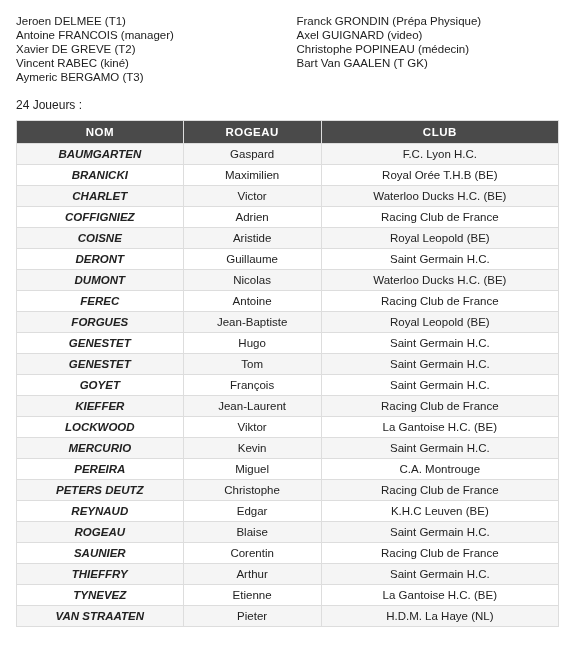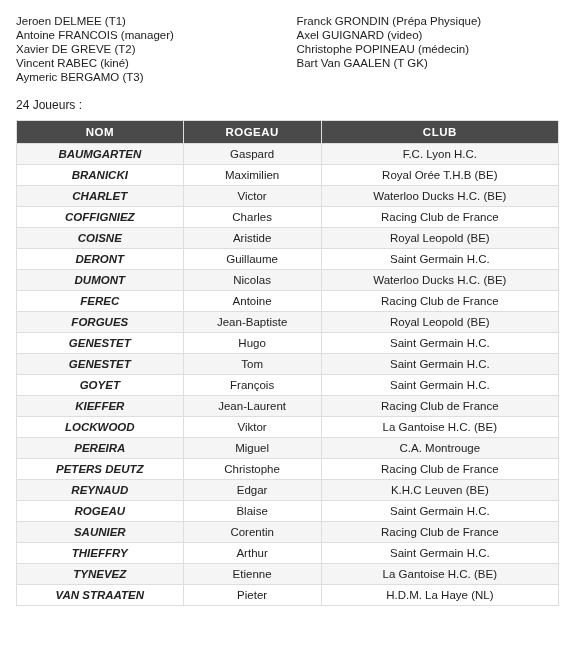--- a/index.html
+++ b/index.html
@@ -118,21 +118,21 @@
         <td>Maximilien</td>
         <td>Royal Orée T.H.B (BE)</td>
       </tr>
       <tr>
         <td>CHARLET</td>
         <td>Victor</td>
         <td>Waterloo Ducks H.C. (BE)</td>
       </tr>
       <tr>
         <td>COFFIGNIEZ</td>
-        <td>Charles</td>
+        <td>Adrien</td>
         <td>Racing Club de France</td>
       </tr>
       <tr>
         <td>COISNE</td>
         <td>Aristide</td>
         <td>Royal Leopold (BE)</td>
       </tr>
       <tr>
         <td>DERONT</td>
         <td>Guillaume</td>
@@ -172,20 +172,25 @@
         <td>KIEFFER</td>
         <td>Jean-Laurent</td>
         <td>Racing Club de France</td>
       </tr>
       <tr>
         <td>LOCKWOOD</td>
         <td>Viktor</td>
         <td>La Gantoise H.C. (BE)</td>
       </tr>
       <tr>
+        <td>MERCURIO</td>
+        <td>Kevin</td>
+        <td>Saint Germain H.C.</td>
+      </tr>
+      <tr>
         <td>PEREIRA</td>
         <td>Miguel</td>
         <td>C.A. Montrouge</td>
       </tr>
       <tr>
         <td>PETERS DEUTZ</td>
         <td>Christophe</td>
         <td>Racing Club de France</td>
       </tr>
       <tr>

